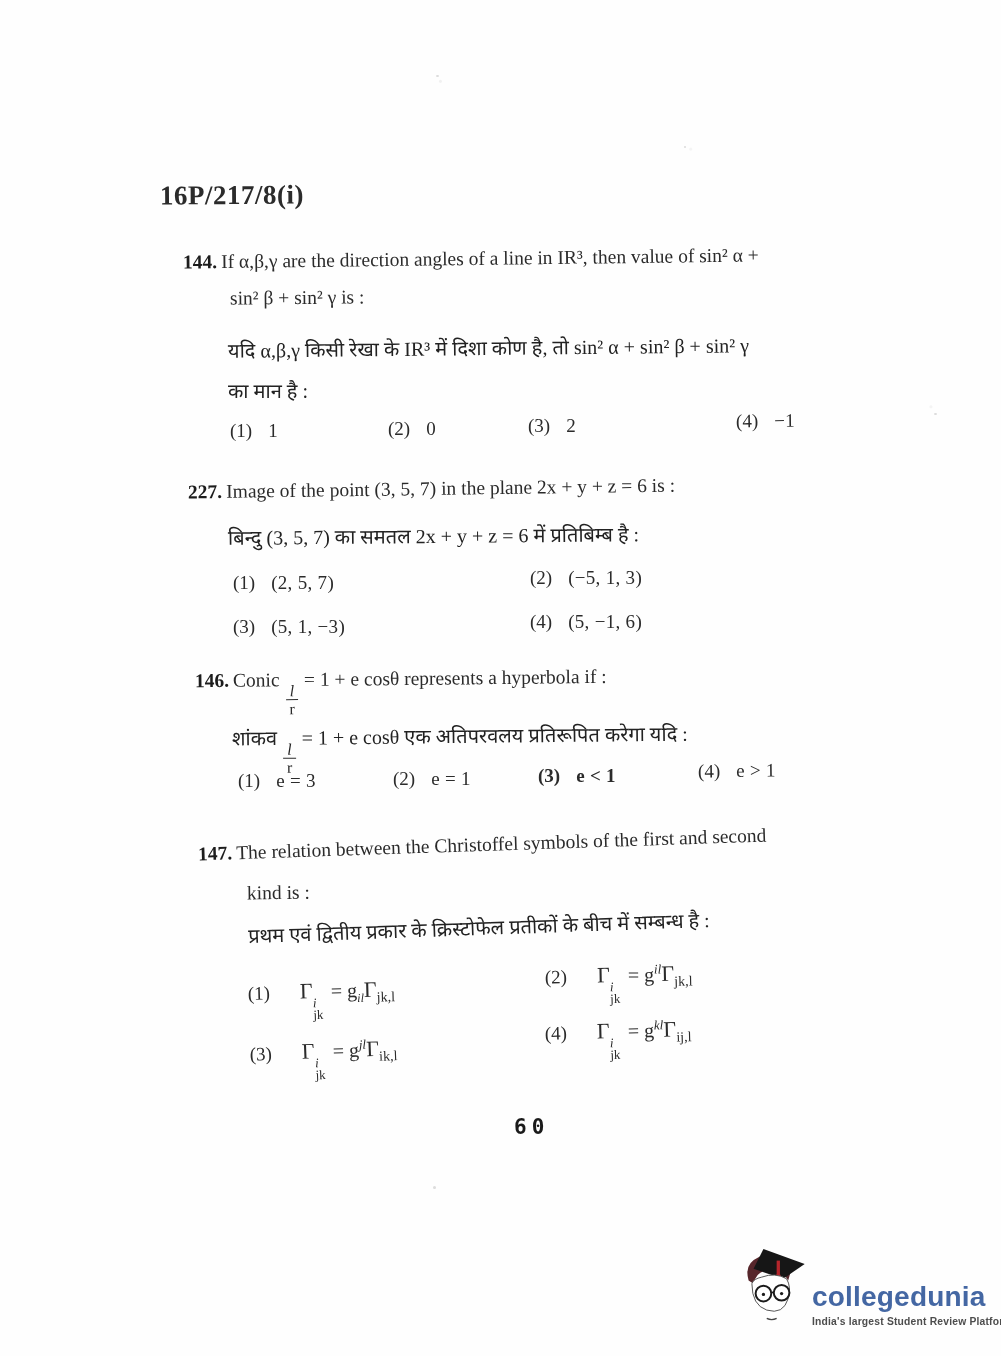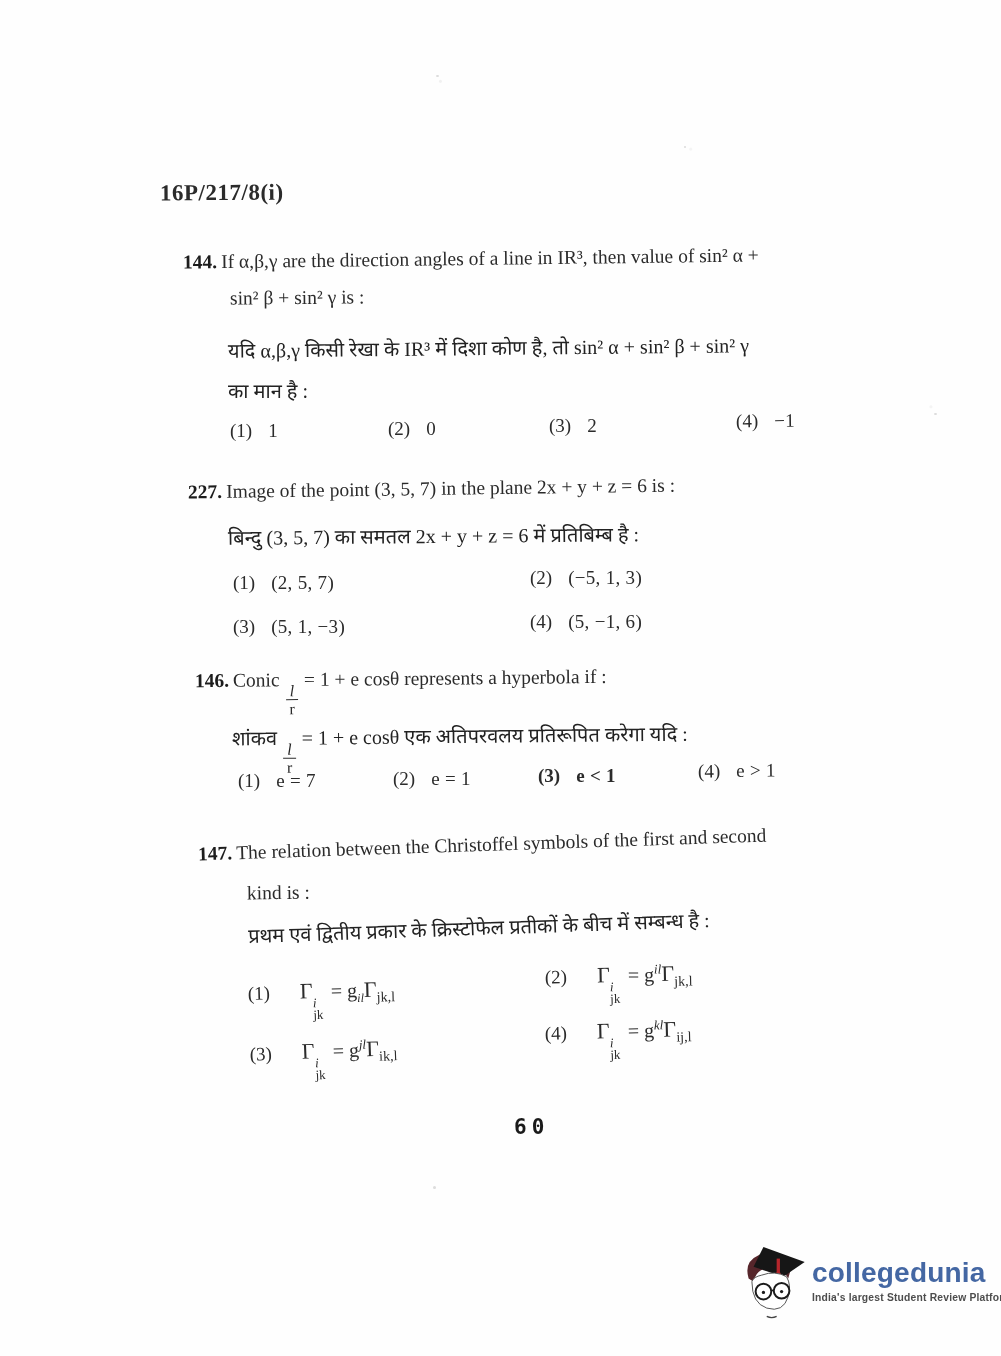--- a/index.html
+++ b/index.html
@@ -15,38 +15,38 @@
     position:absolute; inset:0;
     background:
       radial-gradient(circle at 44% 6%, rgba(0,0,0,0.05) 0 1px, transparent 2px),
       radial-gradient(circle at 69% 11%, rgba(0,0,0,0.04) 0 1px, transparent 2px),
       radial-gradient(circle at 93% 30%, rgba(0,0,0,0.04) 0 1px, transparent 2px),
       #fefefe;
   }
   .abs { position:absolute; }
   .hdr {
     left:160px; top:180px;
-    font-size:23px; font-weight:bold; letter-spacing:0.5px;
+    font-size:27px; font-weight:bold; letter-spacing:0.5px;
     transform:rotate(-0.4deg);
   }
   .qnum { font-weight:bold; color:#1c1c1c; margin-right:4px; }
   .en { font-size:19.5px; color:#2b2b2b; white-space:nowrap; }
   .hi { font-size:20px; color:#222; white-space:nowrap; }
   .optrow { font-size:19px; white-space:nowrap; }
   .olabel { margin-right:16px; }
   .oval { letter-spacing:0.3px; }
 
   
   .q144-l1 { left:183px; top:248px; transform:rotate(-0.7deg); }
   .q144-l2 { left:230px; top:287px; transform:rotate(-0.5deg); }
   .q144-hi1 { left:228px; top:334px; transform:rotate(-0.6deg); }
   .q144-hi2 { left:228px; top:377px; }
   .q144-o1 { left:230px; top:420px; }
   .q144-o2 { left:388px; top:418px; }
-  .q144-o3 { left:528px; top:415px;margin-left:21px; }
+  .q144-o3 { left:528px; top:415px; }
   .q144-o4 { left:692px; top:410px; transform:rotate(-0.8deg);margin-left:44px; }
 
   
   .q145-l1 { left:188px; top:478px; transform:rotate(-0.8deg); }
   .q145-hi { left:228px; top:522px; transform:rotate(-0.5deg); }
   .q145-o1 { left:233px; top:572px; }
   .q145-o2 { left:530px; top:567px;text-align:right; }
   .q145-o3 { left:233px; top:616px; }
   .q145-o4 { left:530px; top:611px; }
 
@@ -87,21 +87,21 @@
   .gsub { font-size:12px; font-style:italic; }
   .tail { font-size:14px; }
 
   .pagenum {
     left:514px; top:1115px;
     font-family:"DejaVu Sans Mono","DejaVu Sans",monospace;
     font-size:21px; font-weight:bold; letter-spacing:5px; color:#1a1a1a;
   }
 
   
-  .logo { left:742px; top:1245px; width:252px; height:82px; display:flex; align-items:flex-start; }
+  .logo { left:742px; top:1245px; width:252px; height:82px; display:flex; align-items:flex-end; }
   .mascot { width:66px; height:80px; flex:none; }
   .brandbox { margin-left:4px; padding-top:14px; position:relative; }
   .brand {
     font-family:"Liberation Sans","DejaVu Sans",sans-serif;
     font-size:28px; font-weight:bold; color:#4467a3; letter-spacing:0.2px; line-height:28px;
   }
   .tagline {
     font-family:"Liberation Sans","DejaVu Sans",sans-serif;
     font-size:10.3px; font-weight:bold; color:#4d4d4d; margin-top:5px; letter-spacing:0.2px;
     white-space:nowrap;
@@ -132,21 +132,21 @@
   <div class="abs optrow q145-o4"><span class="olabel">(4)</span><span class="oval">(5, −1, 6)</span></div>
 
   <div class="abs en q146-l1"><span class="qnum">146.</span><span>Conic</span><span class="frac">
         <span class="fnum">l</span>
         <span class="fden">r</span>
       </span><span>= 1 + e cosθ  represents a hyperbola if  :</span></div>
   <div class="abs hi q146-hi"><span>शांकव</span><span class="frac">
         <span class="fnum">l</span>
         <span class="fden">r</span>
       </span><span>= 1 + e cosθ  एक अतिपरवलय प्रतिरूपित करेगा यदि  :</span></div>
-  <div class="abs optrow q146-o1"><span class="olabel">(1)</span><span class="oval">e = 7</span></div>
+  <div class="abs optrow q146-o1"><span class="olabel">(1)</span><span class="oval">e = 3</span></div>
   <div class="abs optrow q146-o2"><span class="olabel">(2)</span><span class="oval">e = 1</span></div>
   <div class="abs optrow q146-o3"><span class="olabel">(3)</span><span class="oval">e &lt; 1</span></div>
   <div class="abs optrow q146-o4"><span class="olabel">(4)</span><span class="oval">e &gt; 1</span></div>
 
   <div class="abs en q147-l1"><span class="qnum">147.</span><span>The relation between the Christoffel symbols of the first and second</span></div>
   <div class="abs en q147-l2">kind is :</div>
   <div class="abs hi q147-hi">प्रथम एवं द्वितीय प्रकार के क्रिस्टोफेल प्रतीकों के बीच में सम्बन्ध है :</div>
 
   <div class="abs optrow q147-o1"><span class="olabel">(1)</span><span class="formula"><span class="gam">Γ</span><span class="stack">
           <span class="st-sup">i</span>

